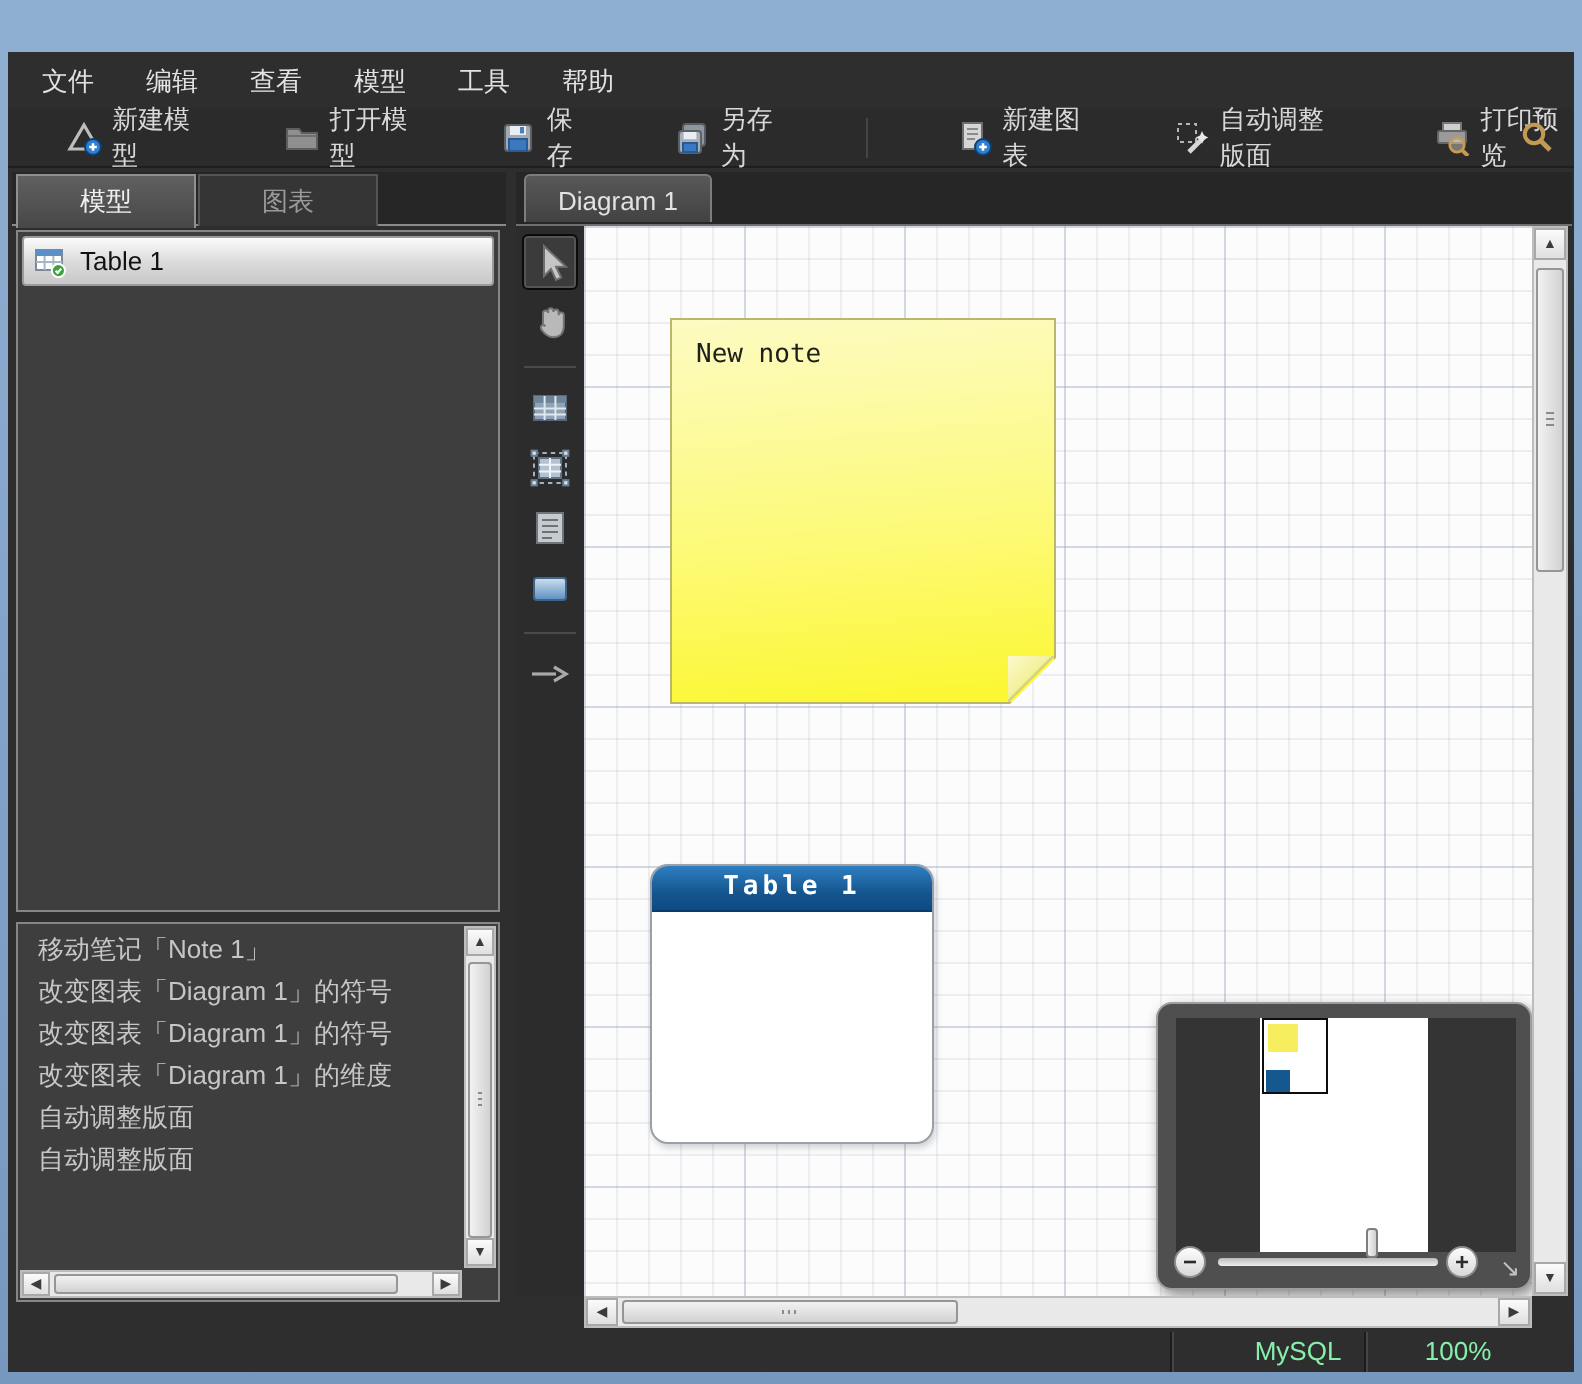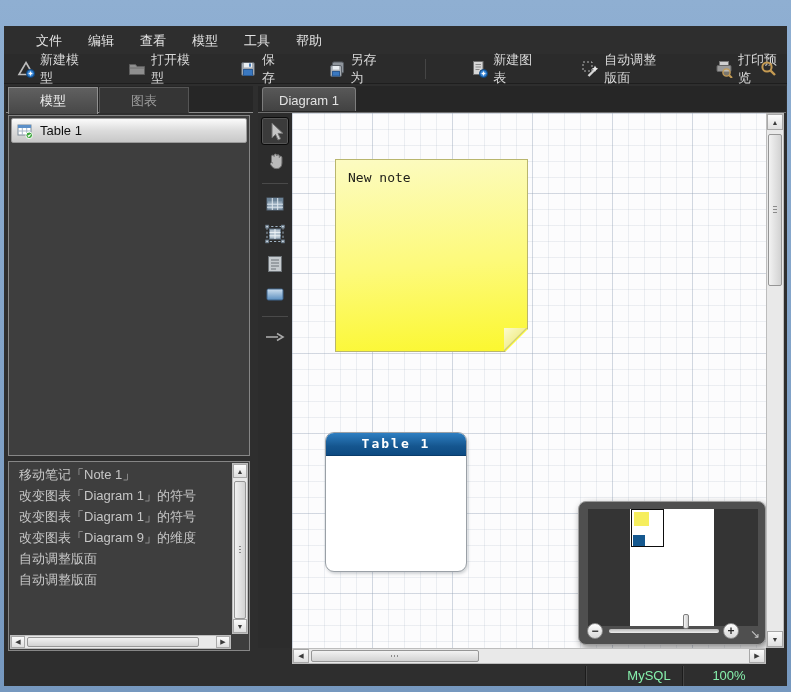--- a/index.html
+++ b/index.html
@@ -21,24 +21,24 @@
   #win-controls { position:absolute; right:8px; top:0; display:flex; }
   .win-btn { width:29px; height:19px; display:flex; align-items:center; justify-content:center;
     background:linear-gradient(#fcfdfe,#dde5ee 45%,#c6d3e0 55%,#d3dee9);
     border:1px solid #60789a; border-top:none; color:#3c4c61; font-size:10px; font-weight:bold; cursor:pointer; }
   .win-btn + .win-btn { border-left:none; }
   .win-btn:first-child { border-radius:0 0 0 4px; }
   .win-btn:last-child { border-radius:0 0 4px 0; width:42px; }
   
   #client-bg { position:absolute; left:4px; top:26px; width:783px; height:660px; background:#2e2e2e; }
   #menubar { position:absolute; left:4px; top:28px; width:707px; height:26px;
-    display:flex; align-items:flex-start; padding-left:19px; background:#2e2e2e; }
+    display:flex; align-items:flex-start; padding-left:4px; background:#2e2e2e; }
   .menu-item { padding:4px 13px; color:#e2e2e2; cursor:default; }
   #toolbar { position:absolute; left:4px; top:54px; width:783px; height:30px;
-    display:flex; align-items:center; padding-left:6px; background:#2b2b2b;
+    display:flex; align-items:center; padding-left:22px; background:#2b2b2b;
     border-bottom:1px solid #1e1e1e;gap:32px; }
   .tb-btn { display:flex; align-items:center; gap:5px; padding:3px 7px; color:#d8d8d8; cursor:pointer; }
   .tb-sep { width:1px; height:20px; background:#1a1a1a; border-right:1px solid #454545; margin:0 5px; }
   #toolbar-search { position:absolute; right:10px; top:6px; cursor:pointer; }
   
   #sidebar-tabs { position:absolute; left:6px; top:86px; width:247px; height:27px;
     background:#262626; border-bottom:1px solid #8a8a8a; }
   .side-tab { position:absolute; top:1px; height:26px; width:90px; text-align:center;
     line-height:25px; cursor:pointer; }
   .side-tab.active { left:2px; background:linear-gradient(#606060,#474747);
@@ -254,21 +254,21 @@
         </span>
       <span>Table 1</span>
     </div>
   </div>
 
   <div id="history-panel">
     <div class="history-list">
       <div class="hist-item">移动笔记「Note 1」</div>
       <div class="hist-item">改变图表「Diagram 1」的符号</div>
       <div class="hist-item">改变图表「Diagram 1」的符号</div>
-      <div class="hist-item">改变图表「Diagram 9」的维度</div>
+      <div class="hist-item">改变图表「Diagram 1」的维度</div>
       <div class="hist-item">自动调整版面</div>
       <div class="hist-item">自动调整版面</div>
     </div>
     <div class="lsb" style="right:1px; top:1px; width:16px; bottom:16px;">
       <div class="lsb-arrow" style="left:0; top:0; right:0; height:14px;">▲</div>
       <div class="lsb-thumb" style="left:1px; right:1px; top:17px; height:138px;">
           <span class="grip-v"></span>
         </div>
       <div class="lsb-arrow" style="left:0; bottom:0; right:0; height:14px;">▼</div>
     </div>

